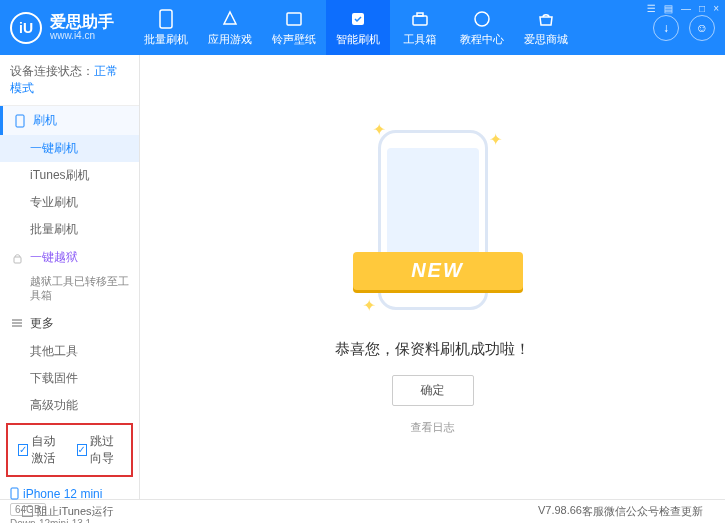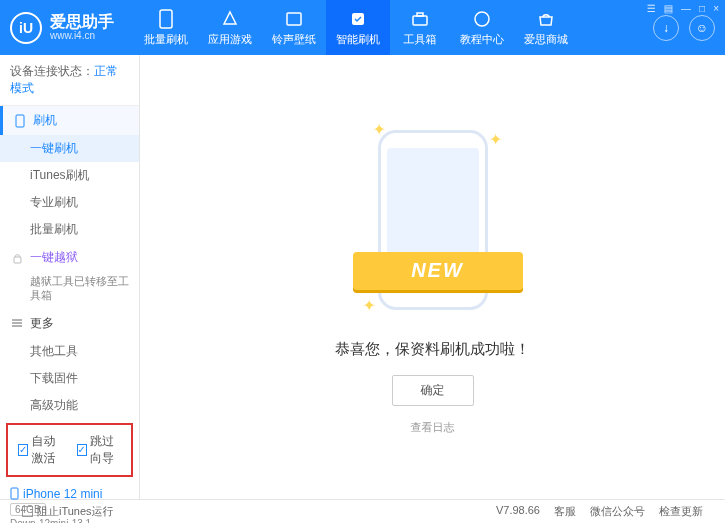--- a/index.html
+++ b/index.html
@@ -46,21 +46,21 @@
 .new-ribbon { position: absolute; bottom: 30px; left: -10px; right: -20px; height: 38px; background: #ffc93c; border-radius: 4px; display: flex; align-items: center; justify-content: center; font-weight: bold; font-size: 20px; color: #fff; font-style: italic; letter-spacing: 2px; box-shadow: 0 3px 0 #e5a500; }
 .new-ribbon::before, .new-ribbon::after { content: ''; position: absolute; width: 0; height: 0; }
 .sparkle { position: absolute; color: #ffd95c; font-size: 16px; }
 .success-text { font-size: 15px; color: #333; margin-bottom: 16px; }
 .confirm-btn { padding: 6px 28px; border: 1px solid #ccc; background: #fff; color: #555; cursor: pointer; font-size: 12px; border-radius: 2px; }
 .log-link { color: #999; font-size: 11px; margin-top: 14px; cursor: pointer; }
 
 .footer { height: 24px; border-top: 1px solid #e5e5e5; display: flex; align-items: center; padding: 0 22px; font-size: 11px; color: #666; }
 .footer-chk { display: flex; align-items: center; gap: 4px; }
 .footer-chk-box { width: 11px; height: 11px; border: 1px solid #999; }
-.footer-right { margin-left: auto; display: flex; gap: 14px; }
+.footer-right { margin-left: auto; display: flex; gap: 0; }
 .footer-link { cursor: pointer; }
 </style>
 </head>
 <body>
 
 <div class="win-btns">
   <span class="win-btn">☰</span>
   <span class="win-btn">▤</span>
   <span class="win-btn">—</span>
   <span class="win-btn">□</span>

